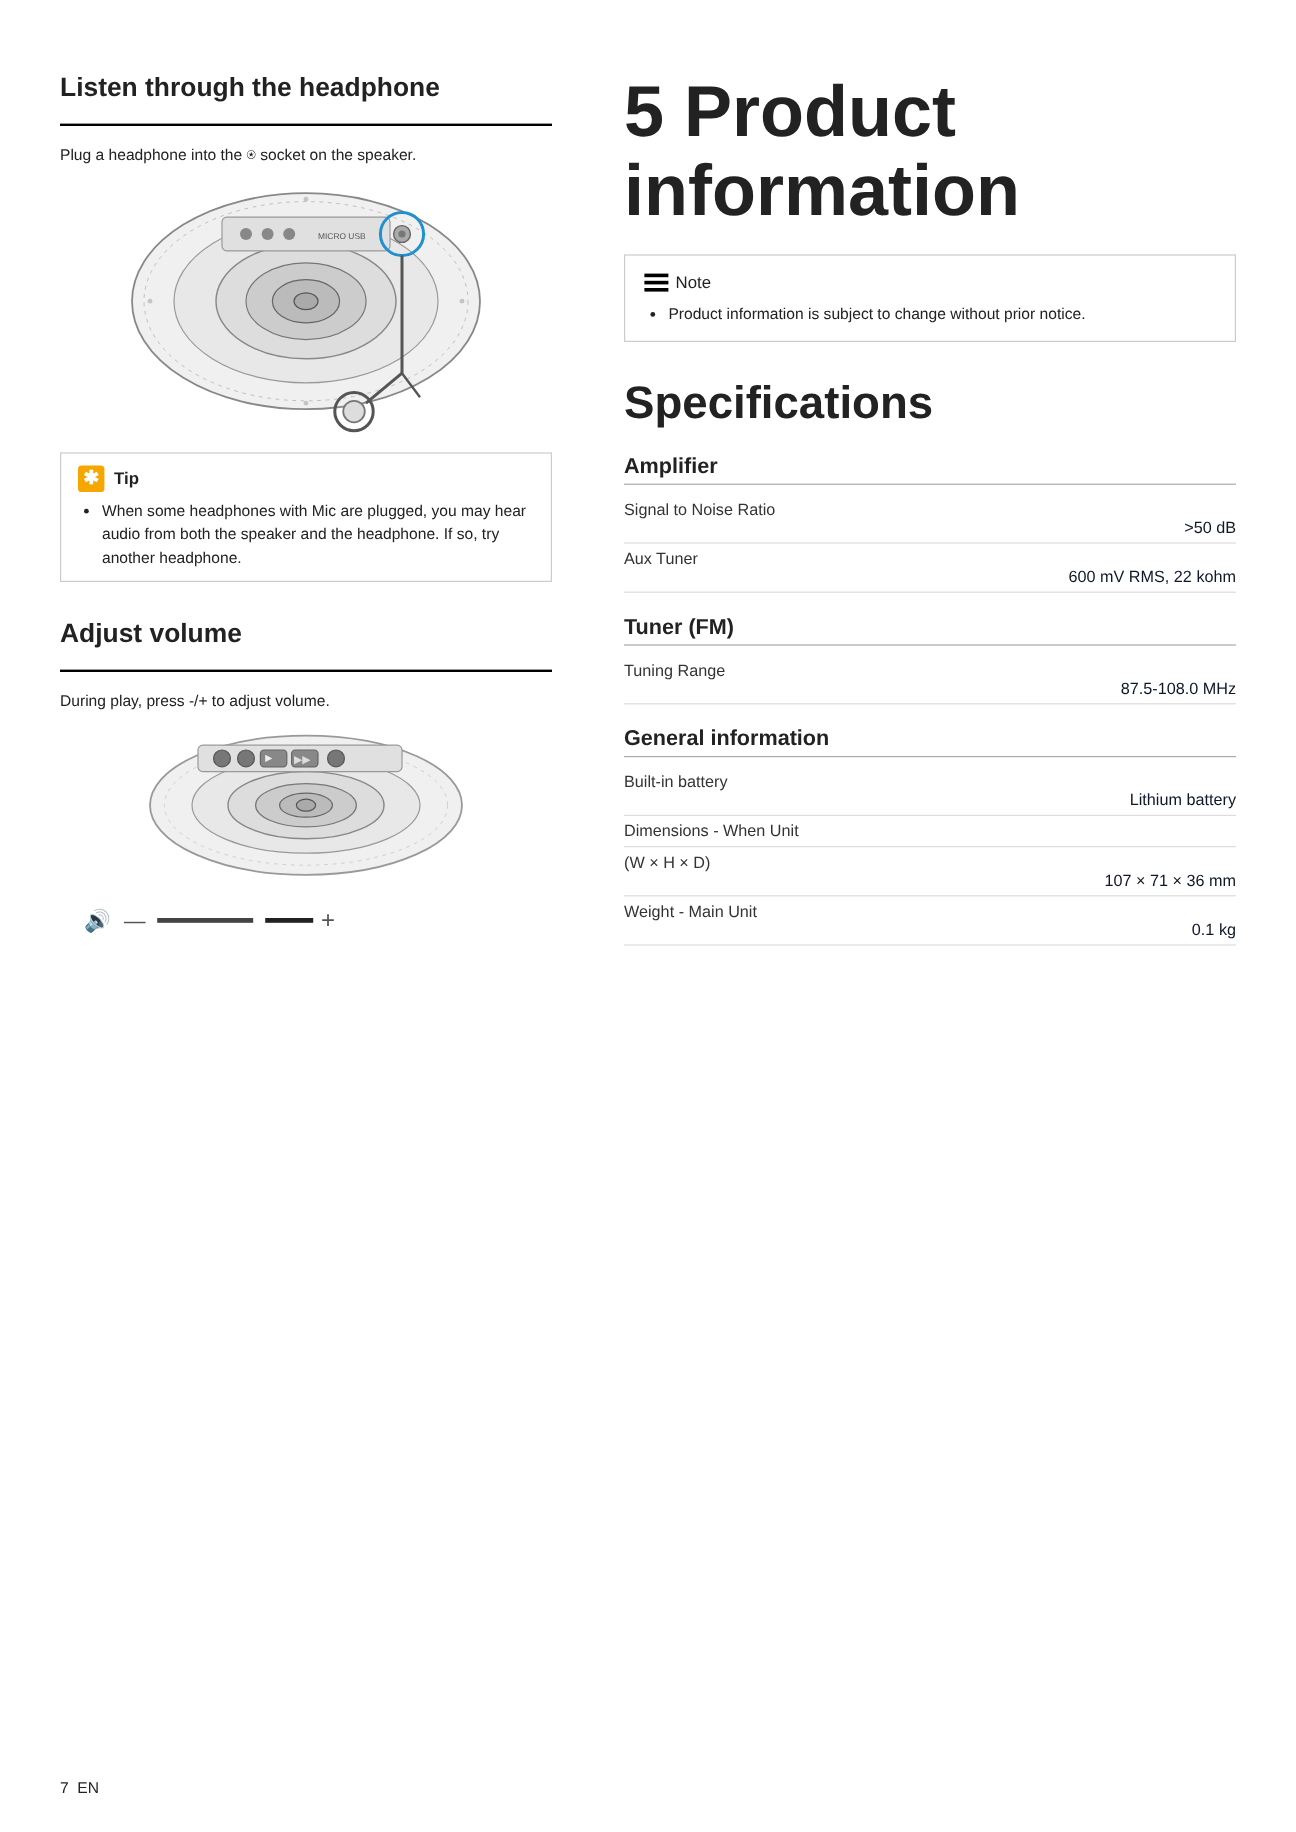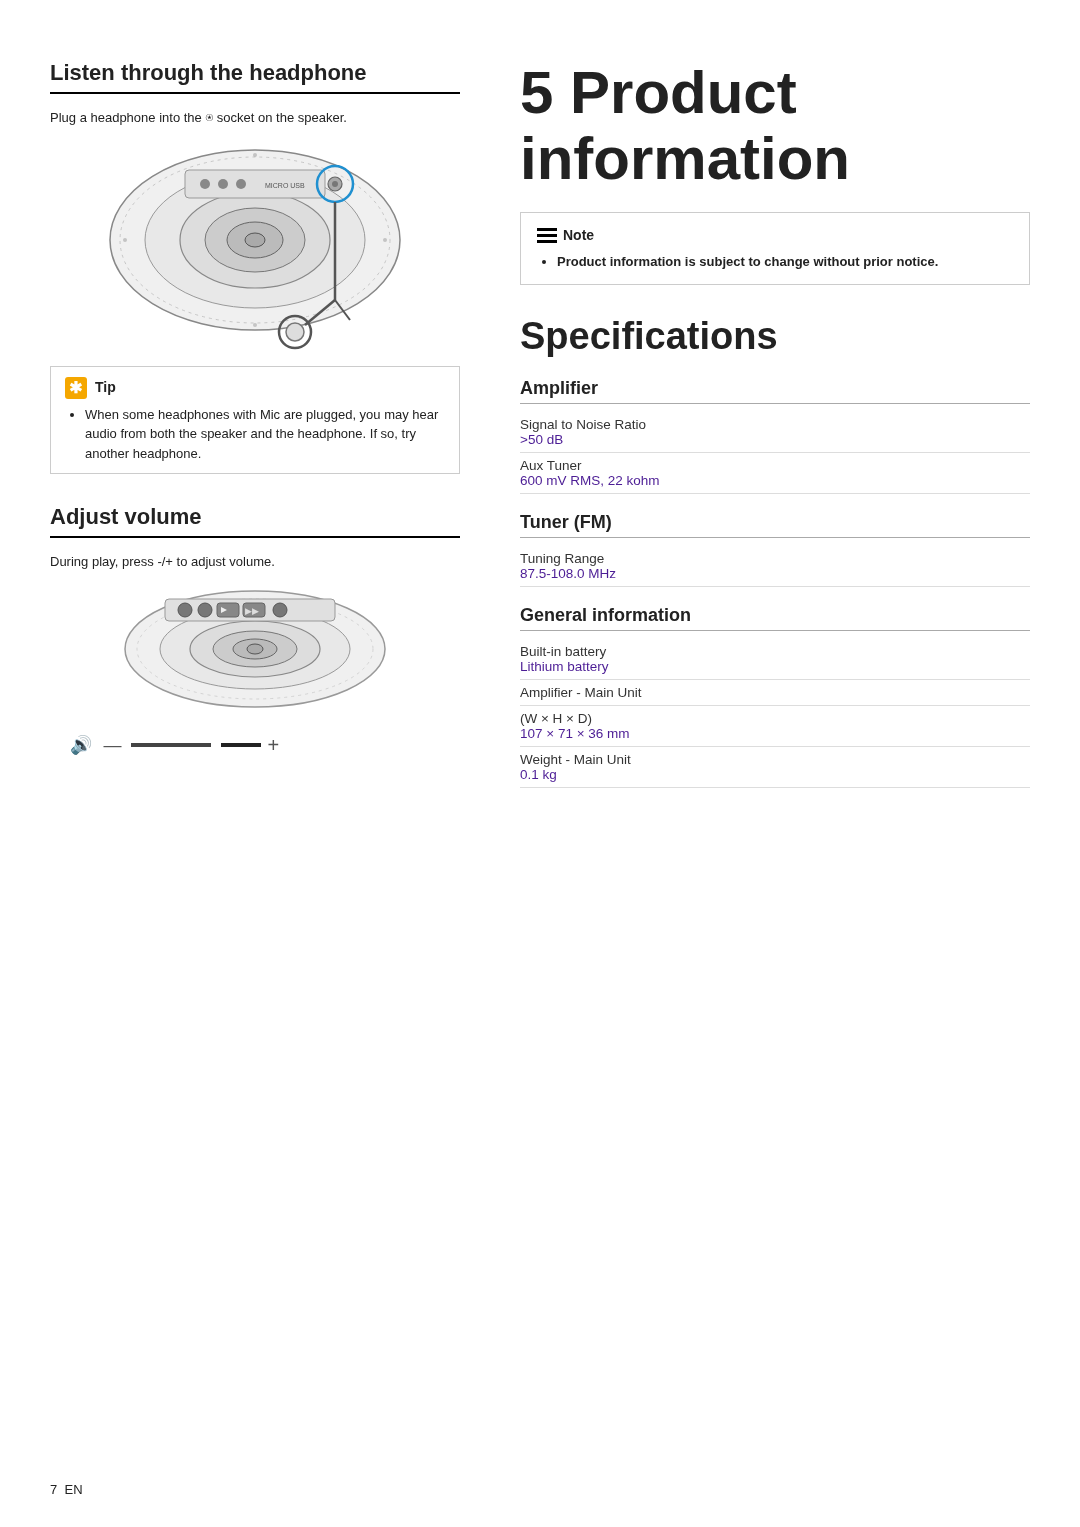--- a/index.html
+++ b/index.html
@@ -32,21 +32,21 @@
       width: 590px;
       padding: 20px 50px 20px 30px;
       flex-shrink: 0;
     }
 
     
     .section-title {
       font-size: 22px;
       font-weight: bold;
       border-bottom: 2px solid #000;
-      padding-bottom: 6px;
+      padding-bottom: 17px;
       margin-bottom: 14px;
     }
 
     .section-title-large {
       font-size: 60px;
       font-weight: bold;
       line-height: 1.1;
       margin-bottom: 20px;
       margin-top: 0;
     }
@@ -130,21 +130,20 @@
       color: #555;
     }
 
     
     .note-box {
       border: 1px solid #ccc;
       padding: 12px 16px;
       margin-bottom: 30px;
       font-size: 13px;
       line-height: 1.5;
-      font-weight: bold;
     }
 
     .note-header {
       display: flex;
       align-items: center;
       margin-bottom: 6px;
       font-size: 14px;
     }
 
     .note-lines {
@@ -192,21 +191,22 @@
       flex-direction: column;
     }
 
     .spec-label {
       width: 200px;
       color: #333;
       flex-shrink: 0;
     }
 
     .spec-value {
-      color: #4c1d95;
+      color: #0f172a;
+      text-align: right;
     }
 
     
     .page-footer {
       position: absolute;
       bottom: 30px;
       left: 50px;
       font-size: 13px;
       text-align: right;
     }
@@ -362,21 +362,21 @@
       </div>
     </div>
 
     <div class="spec-section">
       <div class="spec-section-title">General information</div>
       <div class="spec-row">
         <span class="spec-label">Built-in battery</span>
         <span class="spec-value">Lithium battery</span>
       </div>
       <div class="spec-row">
-        <span class="spec-label">Amplifier - Main Unit</span>
+        <span class="spec-label">Dimensions - When Unit</span>
         <span class="spec-value"></span>
       </div>
       <div class="spec-row">
         <span class="spec-label">(W × H × D)</span>
         <span class="spec-value">107 × 71 × 36 mm</span>
       </div>
       <div class="spec-row">
         <span class="spec-label">Weight - Main Unit</span>
         <span class="spec-value">0.1 kg</span>
       </div>

